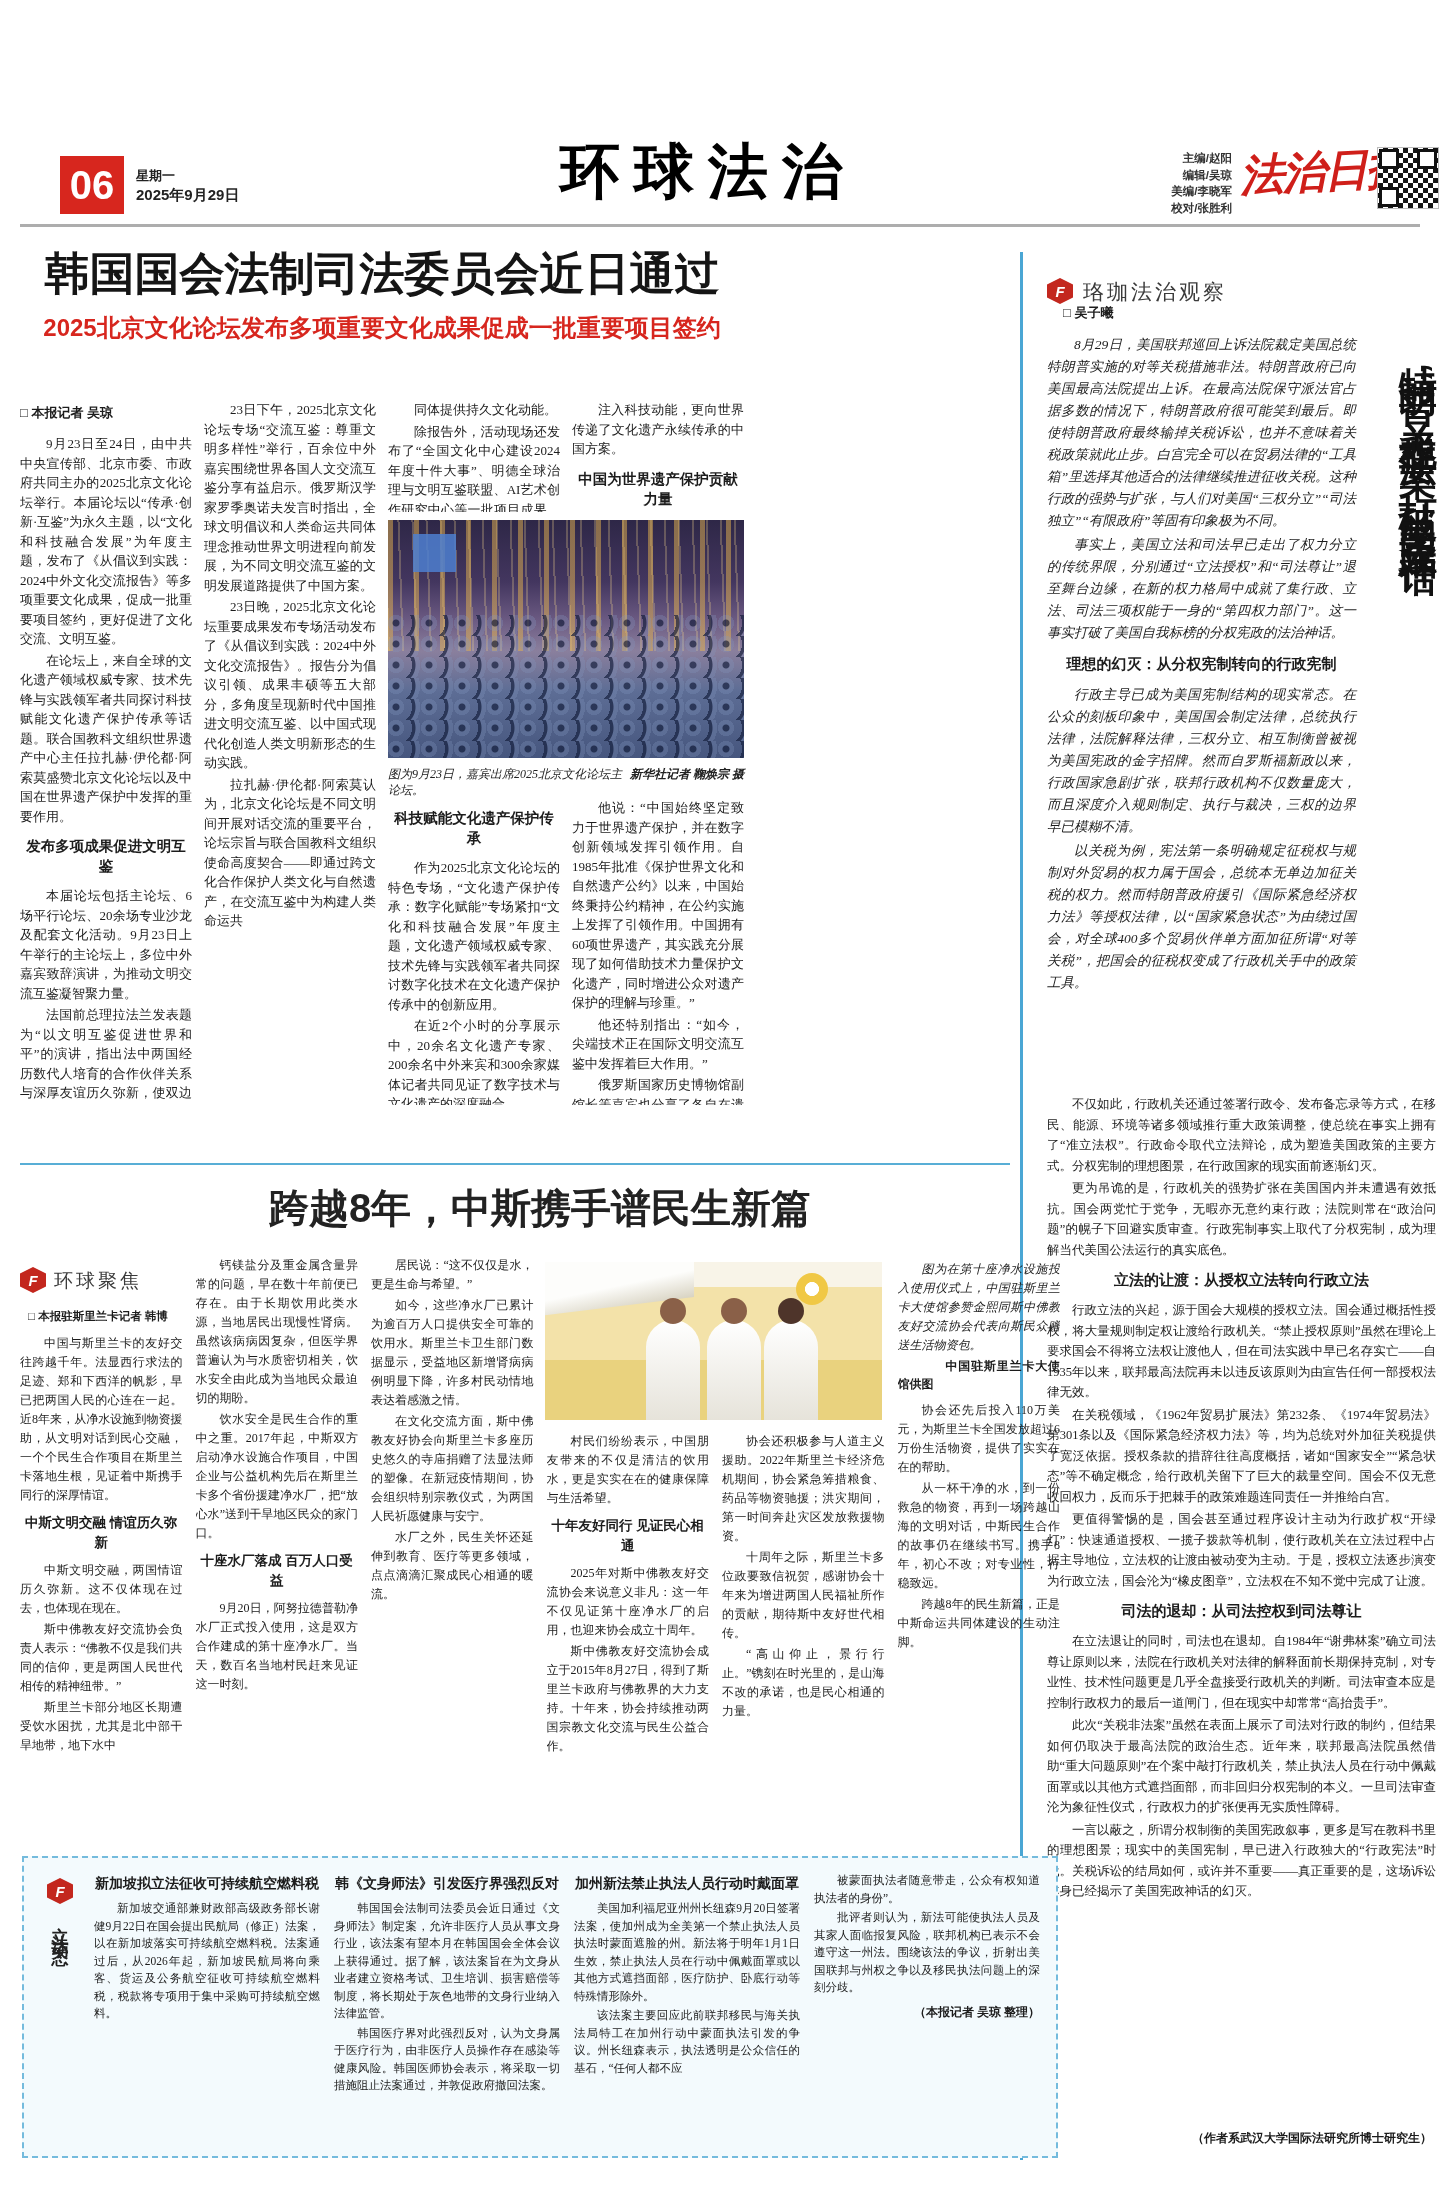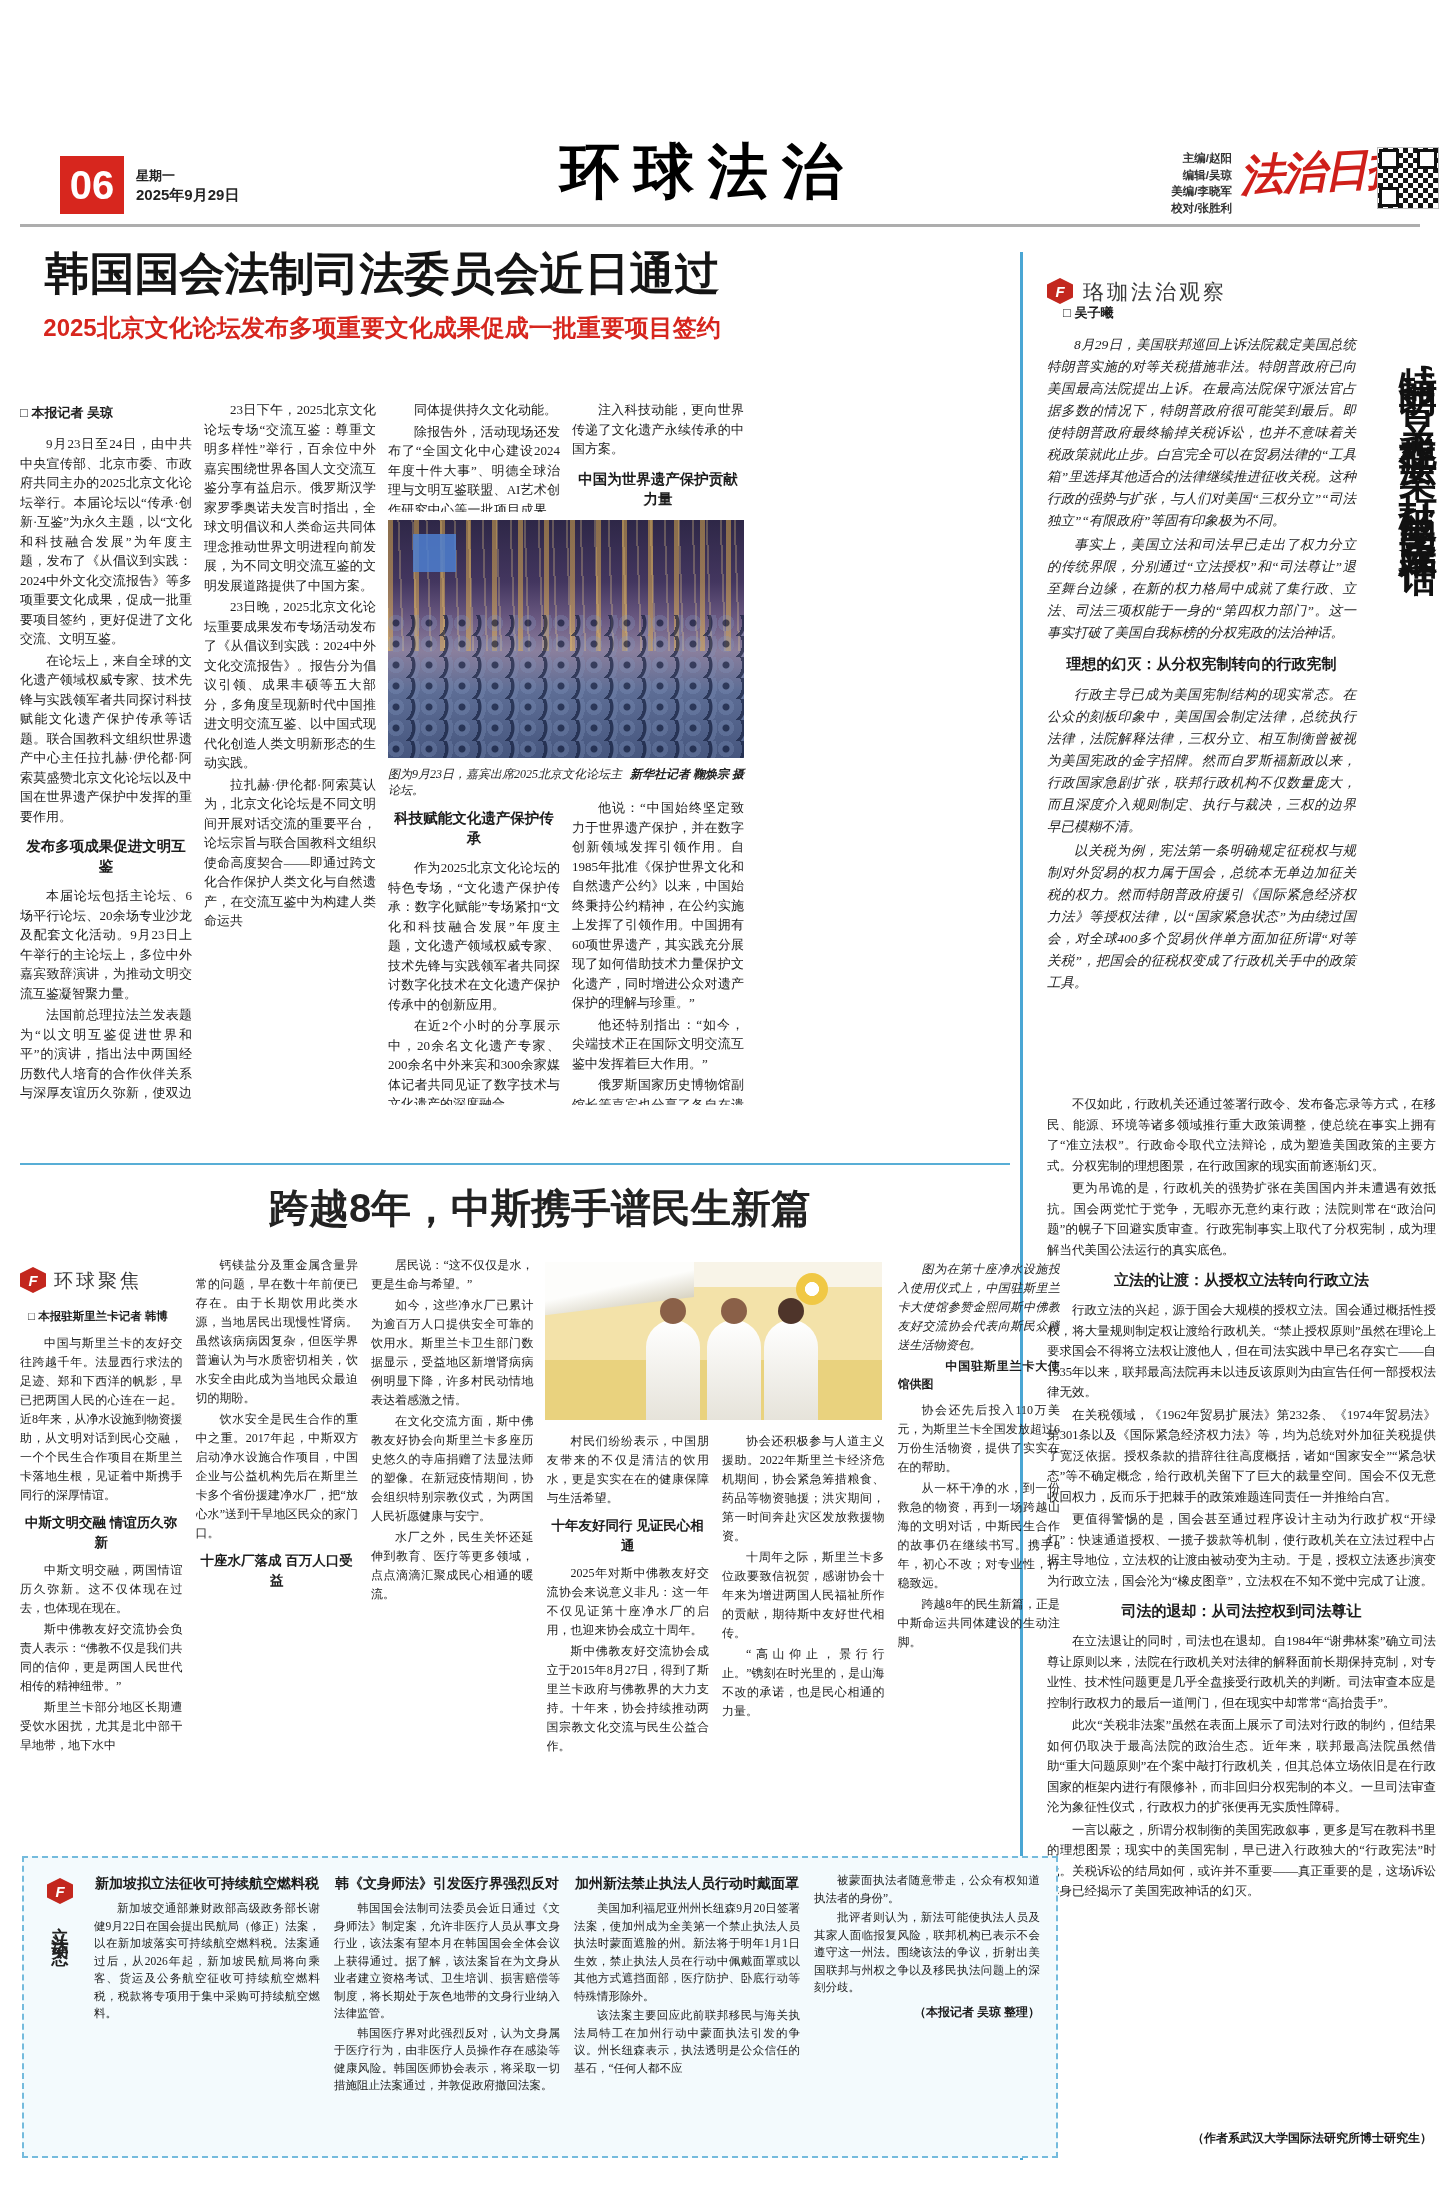--- a/index.html
+++ b/index.html
@@ -192,21 +192,21 @@
       </div>
     <div class="obs-lower">
         <div class="para">不仅如此，行政机关还通过签署行政令、发布备忘录等方式，在移民、能源、环境等诸多领域推行重大政策调整，使总统在事实上拥有了“准立法权”。行政命令取代立法辩论，成为塑造美国政策的主要方式。分权宪制的理想图景，在行政国家的现实面前逐渐幻灭。</div>
         <div class="para">更为吊诡的是，行政机关的强势扩张在美国国内并未遭遇有效抵抗。国会两党忙于党争，无暇亦无意约束行政；法院则常在“政治问题”的幌子下回避实质审查。行政宪制事实上取代了分权宪制，成为理解当代美国公法运行的真实底色。</div>
         <div class="xhead">立法的让渡：从授权立法转向行政立法</div>
         <div class="para">行政立法的兴起，源于国会大规模的授权立法。国会通过概括性授权，将大量规则制定权让渡给行政机关。“禁止授权原则”虽然在理论上要求国会不得将立法权让渡他人，但在司法实践中早已名存实亡——自1935年以来，联邦最高法院再未以违反该原则为由宣告任何一部授权法律无效。</div>
         <div class="para">在关税领域，《1962年贸易扩展法》第232条、《1974年贸易法》第301条以及《国际紧急经济权力法》等，均为总统对外加征关税提供了宽泛依据。授权条款的措辞往往高度概括，诸如“国家安全”“紧急状态”等不确定概念，给行政机关留下了巨大的裁量空间。国会不仅无意收回权力，反而乐于把棘手的政策难题连同责任一并推给白宫。</div>
         <div class="para">更值得警惕的是，国会甚至通过程序设计主动为行政扩权“开绿灯”：快速通道授权、一揽子拨款等机制，使行政机关在立法过程中占据主导地位，立法权的让渡由被动变为主动。于是，授权立法逐步演变为行政立法，国会沦为“橡皮图章”，立法权在不知不觉中完成了让渡。</div>
         <div class="xhead">司法的退却：从司法控权到司法尊让</div>
         <div class="para">在立法退让的同时，司法也在退却。自1984年“谢弗林案”确立司法尊让原则以来，法院在行政机关对法律的解释面前长期保持克制，对专业性、技术性问题更是几乎全盘接受行政机关的判断。司法审查本应是控制行政权力的最后一道闸门，但在现实中却常常“高抬贵手”。</div>
-        <div class="para">此次“关税非法案”虽然在表面上展示了司法对行政的制约，但结果如何仍取决于最高法院的政治生态。近年来，联邦最高法院虽然借助“重大问题原则”在个案中敲打行政机关，但其总体立场依旧是在行政国家的框架内进行有限修补，而非回归分权宪制的本义。一旦司法审查沦为象征性仪式，行政权力的扩张便再无实质性障碍。</div>
+        <div class="para">此次“关税非法案”虽然在表面上展示了司法对行政的制约，但结果如何仍取决于最高法院的政治生态。近年来，联邦最高法院虽然借助“重大问题原则”在个案中敲打行政机关，禁止执法人员在行动中佩戴面罩或以其他方式遮挡面部，而非回归分权宪制的本义。一旦司法审查沦为象征性仪式，行政权力的扩张便再无实质性障碍。</div>
         <div class="para">一言以蔽之，所谓分权制衡的美国宪政叙事，更多是写在教科书里的理想图景；现实中的美国宪制，早已进入行政独大的“行政宪法”时代。关税诉讼的结局如何，或许并不重要——真正重要的是，这场诉讼本身已经揭示了美国宪政神话的幻灭。</div>
       </div>
     <div class="vtitle">特朗普“关税非法案”打破美国宪政神话</div>
     <div class="obs-foot">（作者系武汉大学国际法研究所博士研究生）</div>
   </div>
 
   <div class="bluerule"></div>
 
   <div class="feature">
     <div class="f-title">跨越8年，中斯携手谱民生新篇</div>
@@ -223,20 +223,21 @@
             <div class="para">中斯文明交融，两国情谊历久弥新。这不仅体现在过去，也体现在现在。</div>
             <div class="para">斯中佛教友好交流协会负责人表示：“佛教不仅是我们共同的信仰，更是两国人民世代相传的精神纽带。”</div>
             <div class="para">斯里兰卡部分地区长期遭受饮水困扰，尤其是北中部干旱地带，地下水中</div>
           </div>
       </div>
       <div class="fcol">
           <div>
             <div class="para">钙镁盐分及重金属含量异常的问题，早在数十年前便已存在。由于长期饮用此类水源，当地居民出现慢性肾病。虽然该病病因复杂，但医学界普遍认为与水质密切相关，饮水安全由此成为当地民众最迫切的期盼。</div>
             <div class="para">饮水安全是民生合作的重中之重。2017年起，中斯双方启动净水设施合作项目，中国企业与公益机构先后在斯里兰卡多个省份援建净水厂，把“放心水”送到干旱地区民众的家门口。</div>
             <div class="xhead">十座水厂落成 百万人口受益</div>
+            <div class="para">9月20日，阿努拉德普勒净水厂正式投入使用，这是双方合作建成的第十座净水厂。当天，数百名当地村民赶来见证这一时刻。</div>
           </div>
         </div>
       <div class="fcol">
           <div>
             <div class="para">居民说：“这不仅仅是水，更是生命与希望。”</div>
             <div class="para">如今，这些净水厂已累计为逾百万人口提供安全可靠的饮用水。斯里兰卡卫生部门数据显示，受益地区新增肾病病例明显下降，许多村民动情地表达着感激之情。</div>
             <div class="para">在文化交流方面，斯中佛教友好协会向斯里兰卡多座历史悠久的寺庙捐赠了法显法师的塑像。在新冠疫情期间，协会组织特别宗教仪式，为两国人民祈愿健康与安宁。</div>
             <div class="para">水厂之外，民生关怀还延伸到教育、医疗等更多领域，点点滴滴汇聚成民心相通的暖流。</div>
           </div>
         </div>

